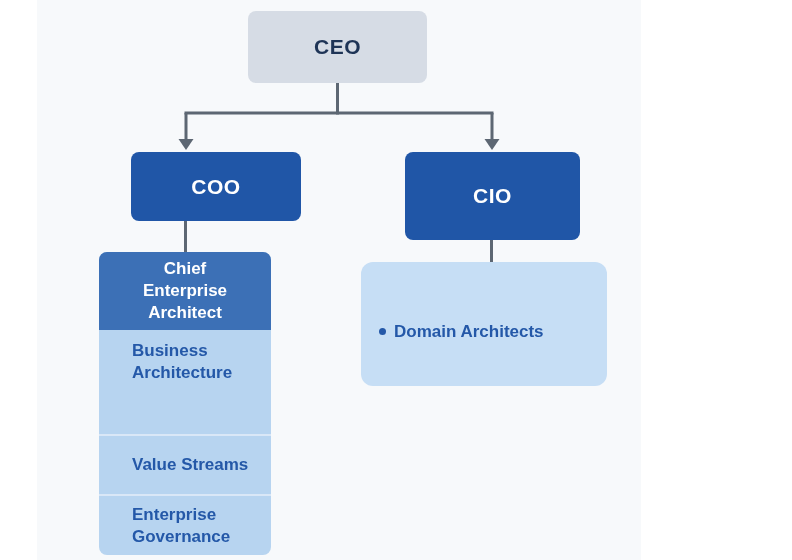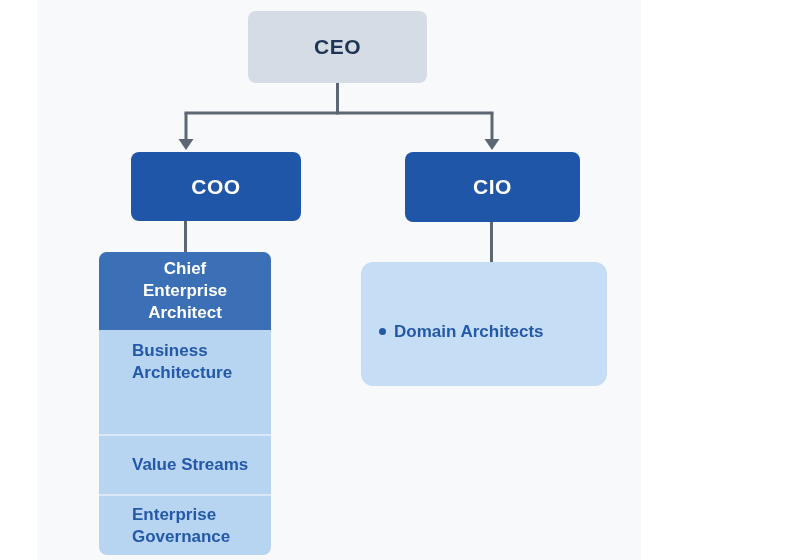--- a/index.html
+++ b/index.html
@@ -45,21 +45,21 @@
   .node-ceo {
     left: 211px; top: 11px; width: 179px; height: 72px;
     background: var(--ceo-fill); color: var(--ceo-text);
     border-radius: 8px;
   }
   .node-exec {
     background: var(--exec-fill); color: var(--exec-text);
     border-radius: 8px;
   }
   .node-coo { left: 63px; top: 152px; width: 170px; height: 69px; margin-left: 31px; }
-  .node-cio { left: 368px; top: 152px; width: 175px; height: 70px; }
+  .node-cio { left: 368px; top: 152px; width: 175px; height: 88px; }
   .stack {
     position: absolute; left: 62px; top: 252px; width: 172px;
     border-radius: 8px; overflow: hidden;
     background: var(--stack-fill);
   }
   .stack-header {
     height: 78px;
     background: var(--cea-fill); color: var(--cea-text);
     display: flex; align-items: center; justify-content: center;
     font-weight: 700; font-size: 17px; line-height: 22px;

